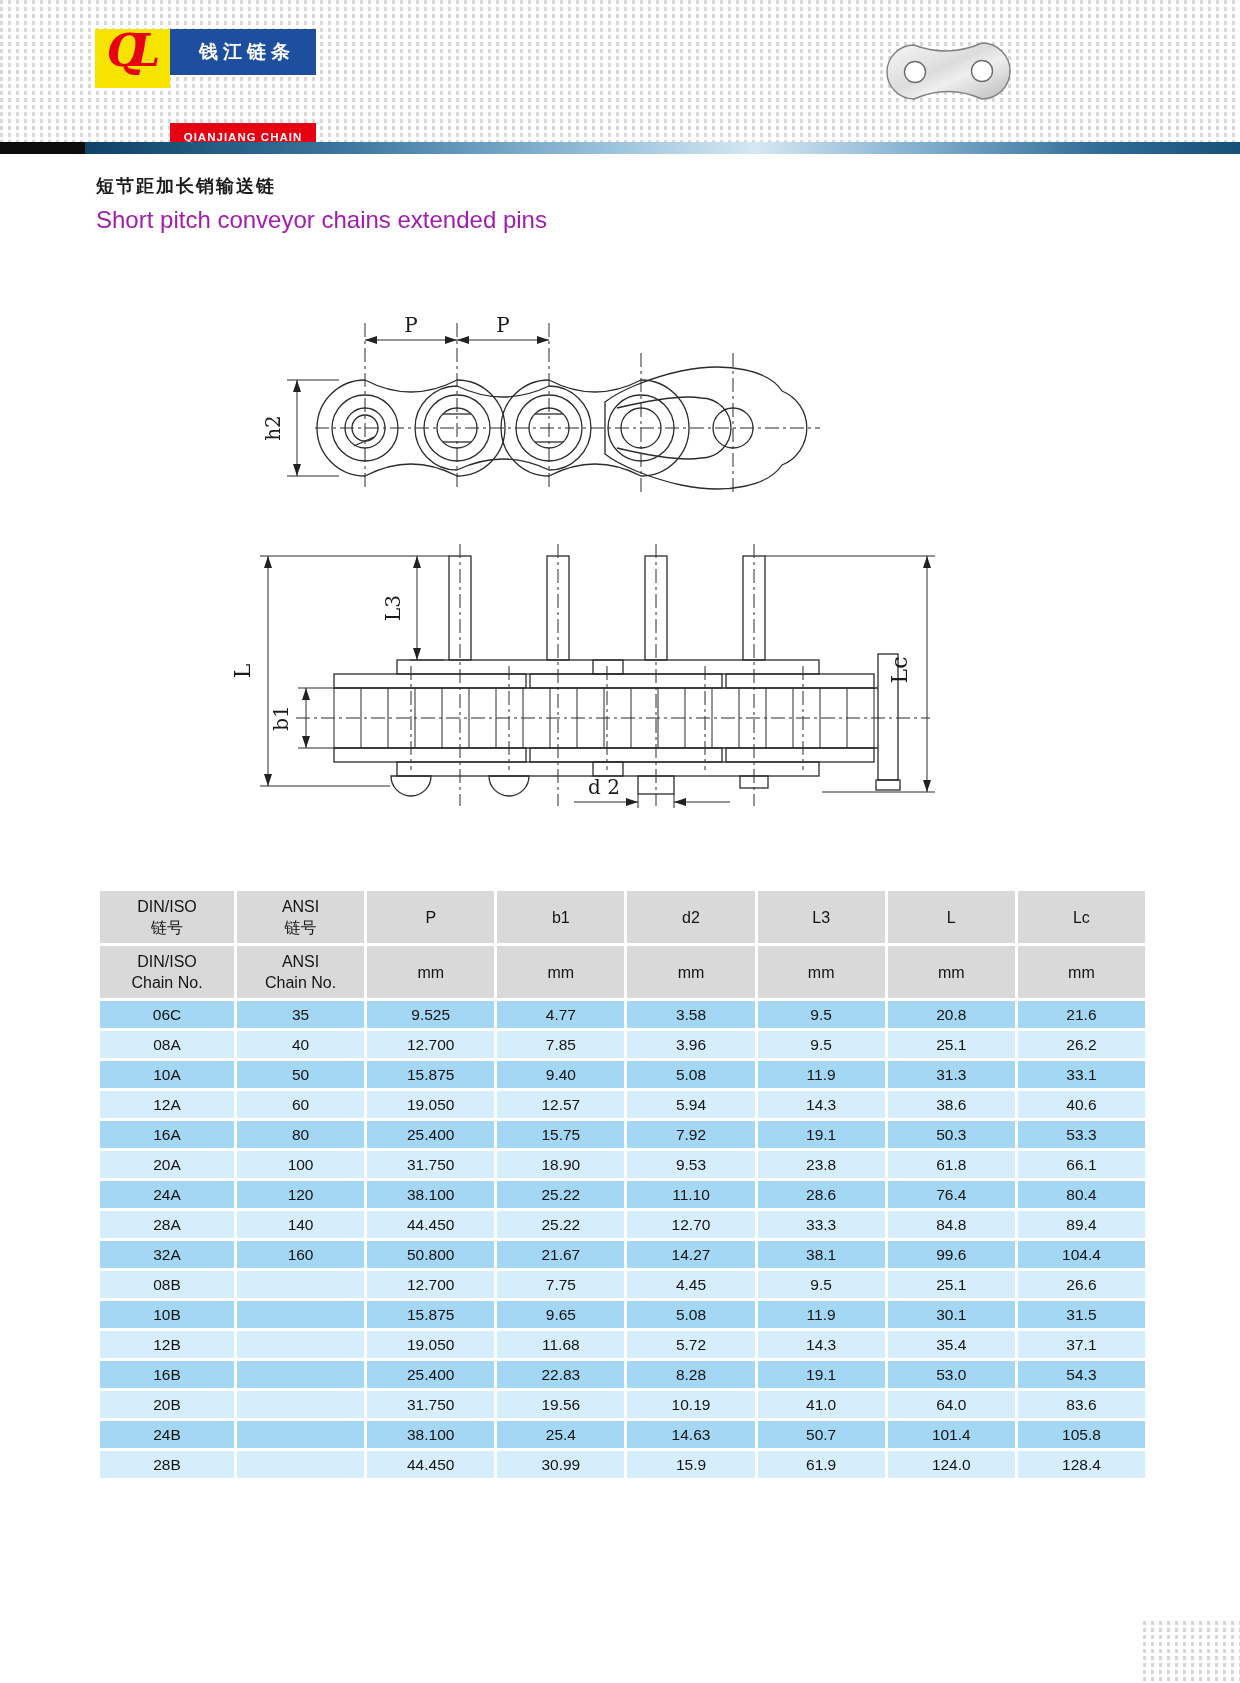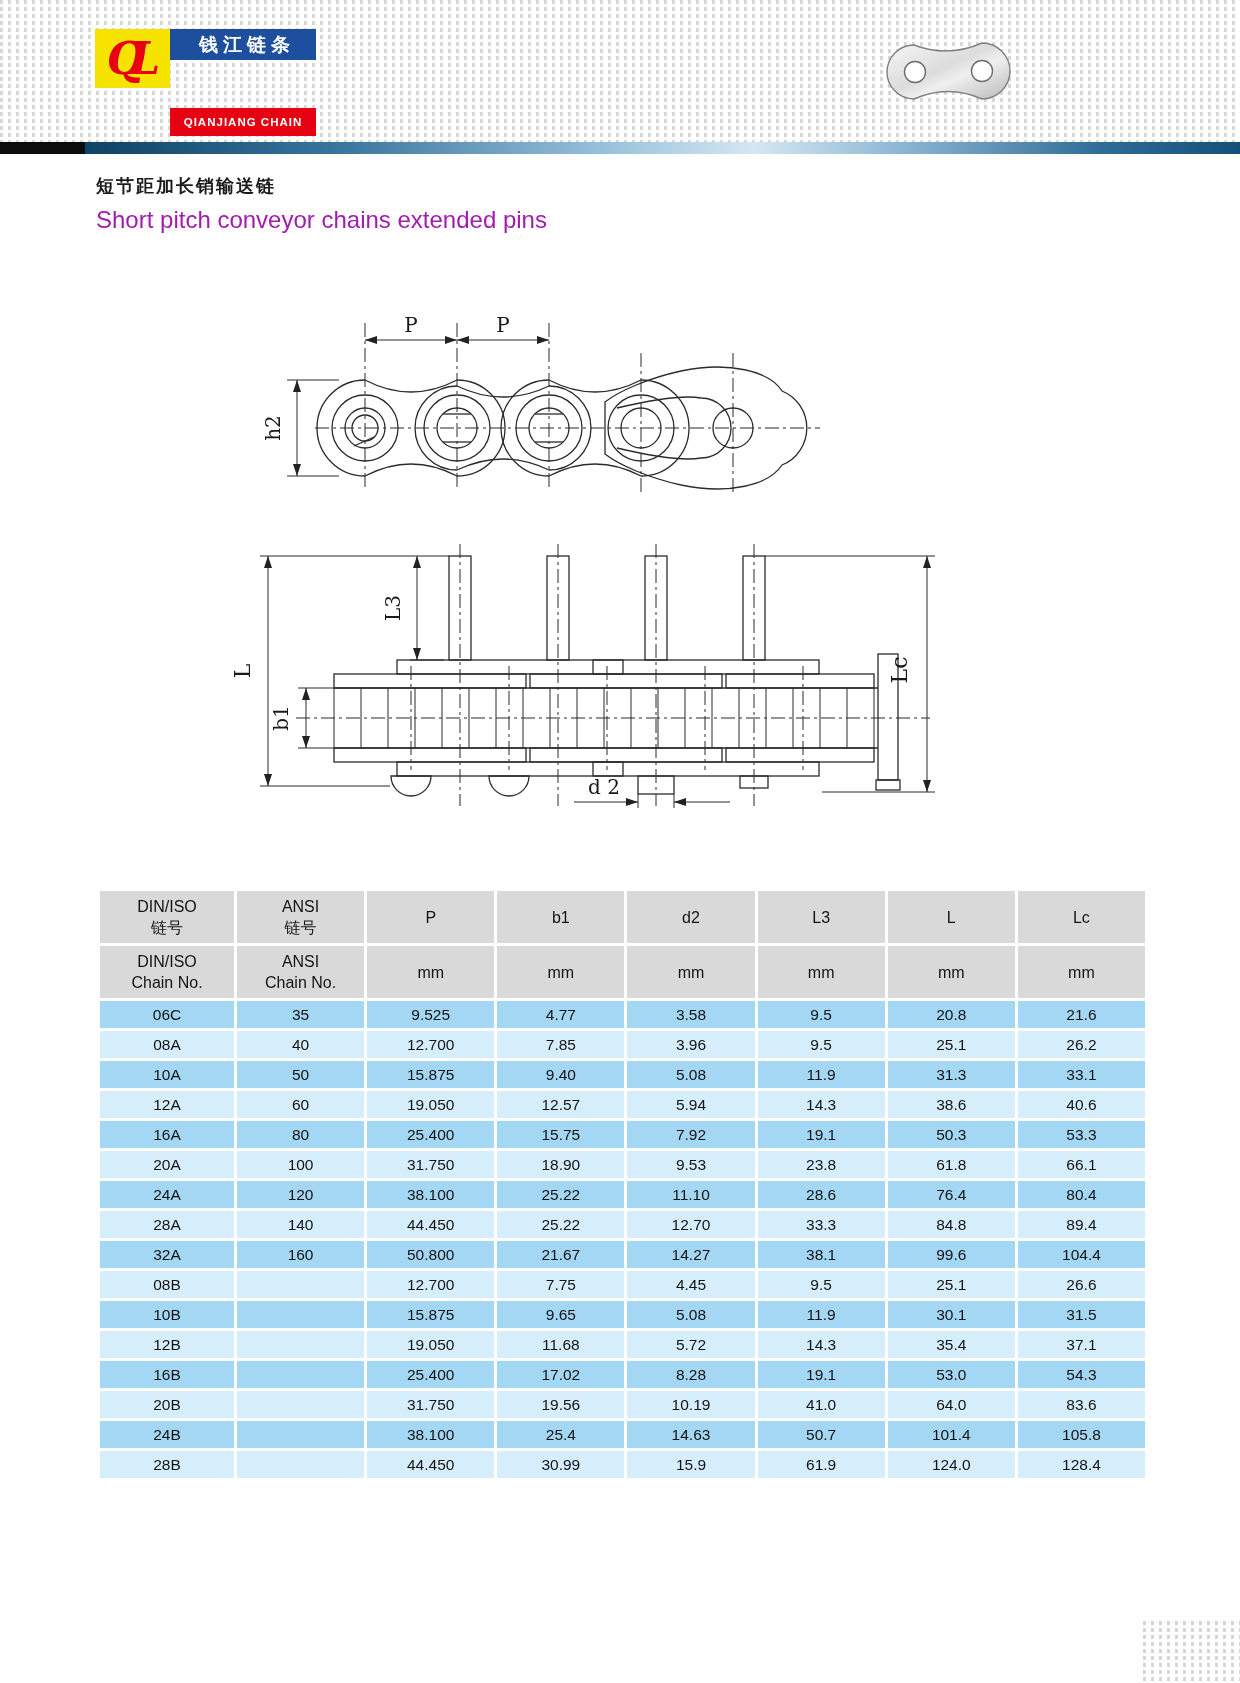--- a/index.html
+++ b/index.html
@@ -16,26 +16,26 @@
     background-size:8px 7px;
   }
   .dot-band{position:absolute;left:0;top:0;width:1240px;height:142px;}
   .corner-dots{position:absolute;left:1143px;top:1621px;width:97px;height:62px;}
   .bar-black{position:absolute;left:0;top:142px;width:85px;height:12px;background:#0c0c0c;}
   .bar-blue{position:absolute;left:85px;top:142px;width:1155px;height:12px;
     background:linear-gradient(90deg,#0e4266 0%,#39759e 22%,#9cc4de 46%,#d5e7f2 58%,#8fb9d6 70%,#2f6c96 88%,#155078 100%);}
   
   .logo{position:absolute;left:95px;top:29px;display:flex;}
   .logo-yellow{width:75px;height:59px;background:var(--logo-yellow,#f6e400);
-    display:flex;align-items:center;justify-content:center;overflow:hidden;}
+    display:flex;justify-content:center;overflow:hidden;}
   .monogram{font-family:"DejaVu Serif",serif;font-style:italic;font-weight:bold;
     font-size:44px;color:var(--logo-red,#e60012);letter-spacing:-16px;line-height:1;
     transform:translateX(-7px);}
   .logo-right{width:146px;display:flex;flex-direction:column;}
-  .logo-blue{height:31px;background:var(--logo-blue,#1d4f9e);color:#fff;
+  .logo-blue{height:46px;background:var(--logo-blue,#1d4f9e);color:#fff;
     display:flex;align-items:center;justify-content:center;
     font-size:19px;font-weight:bold;letter-spacing:5px;padding-left:8px;}
   .logo-red{height:28px;background:var(--logo-red,#e60012);color:#fff;
     display:flex;align-items:center;justify-content:center;
     font-size:11.5px;font-weight:bold;letter-spacing:1px;margin-top:48px;}
   
   .title-cn{position:absolute;left:96px;top:174px;font-size:18px;font-weight:600;
     letter-spacing:2px;color:#1c1c1c;}
   .title-en{position:absolute;left:96px;top:206px;font-size:24px;color:#a21caf;}
   
@@ -400,21 +400,21 @@
           <td>11.68</td>
           <td>5.72</td>
           <td>14.3</td>
           <td>35.4</td>
           <td>37.1</td>
         </tr>
         <tr class="dark">
           <td>16B</td>
           <td></td>
           <td>25.400</td>
-          <td>17.02</td>
+          <td>22.83</td>
           <td>8.28</td>
           <td>19.1</td>
           <td>53.0</td>
           <td>54.3</td>
         </tr>
         <tr class="light">
           <td>20B</td>
           <td></td>
           <td>31.750</td>
           <td>19.56</td>

